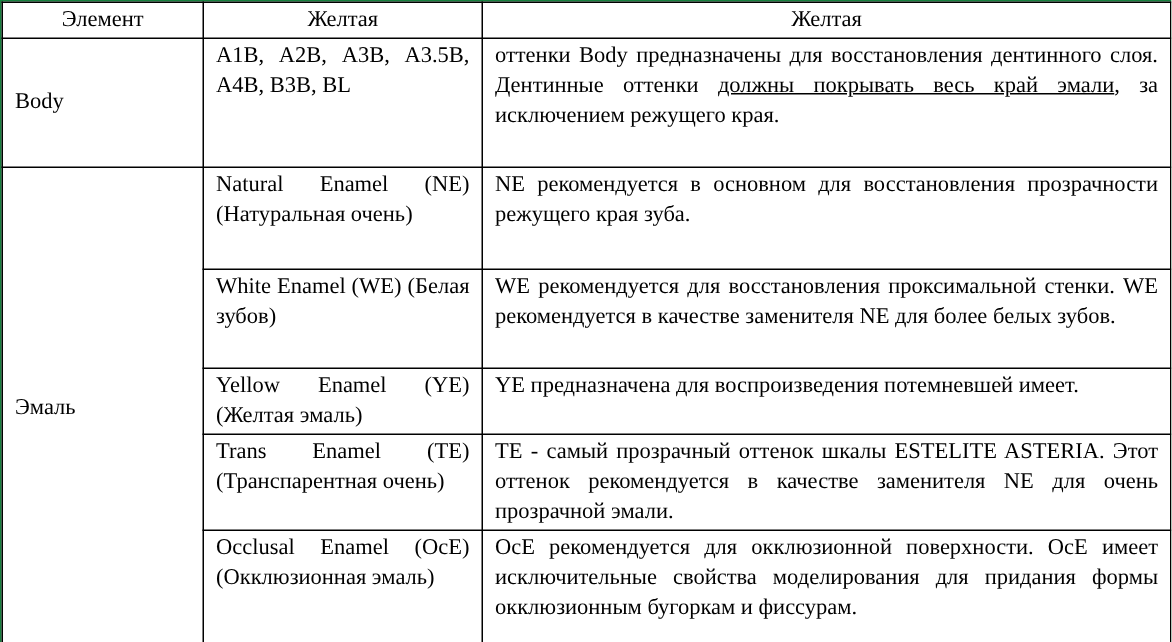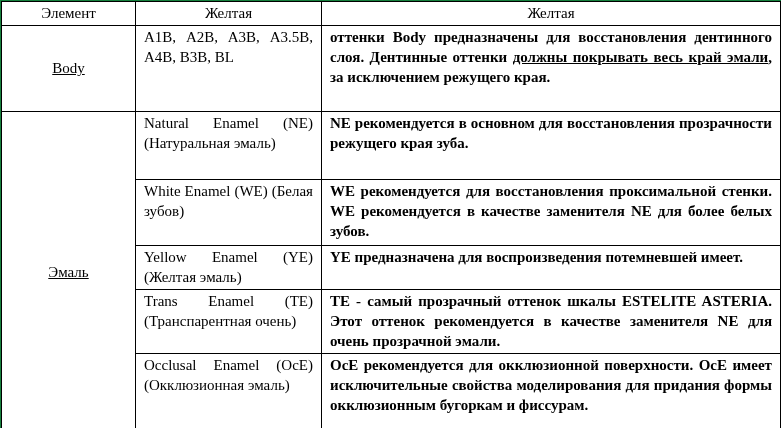--- a/index.html
+++ b/index.html
@@ -33,32 +33,30 @@
     box-sizing: border-box;
     overflow: hidden;
   }
   table.shade-table th {
     font-weight: normal;
     text-align: center;
     vertical-align: middle;
     height: 22px;
   }
   td.el {
-    text-align: center;
+    text-align: left;
     vertical-align: middle;
-    text-decoration: underline;
   }
   td.shade {
     text-align: justify;
     vertical-align: top;
   }
   td.tip {
     text-align: justify;
     vertical-align: top;
-    font-weight: bold;
   }
   .u {
     text-decoration: underline;
   }
   col.c-element { width: 134px; }
   col.c-shade   { width: 186px; }
   col.c-tips    { width: 459px; }
   tr.r-body { height: 86px; }
   tr.r-ne   { height: 68px; }
   tr.r-we   { height: 66px; }
@@ -84,21 +82,21 @@
       </tr>
     </thead>
     <tbody>
       <tr class="r-body">
         <td class="el">Body</td>
         <td class="shade">A1B, A2B, A3B, A3.5B, A4B, B3B, BL</td>
         <td class="tip"><span>оттенки Body предназначены для восстановления дентинного слоя. Дентинные оттенки </span><span class="u">должны покрывать весь край эмали</span><span>, за исключением режущего края.</span></td>
       </tr>
       <tr class="r-ne">
         <td class="el" rowspan="5">Эмаль</td>
-        <td class="shade">Natural Enamel (NE) (Натуральная эмаль)</td>
+        <td class="shade">Natural Enamel (NE) (Натуральная очень)</td>
         <td class="tip">NE рекомендуется в основном для восстановления прозрачности режущего края зуба.</td>
       </tr>
       <tr class="r-we">
         <td class="shade">White Enamel (WE) (Белая зубов)</td>
         <td class="tip">WE рекомендуется для восстановления проксимальной стенки. WE рекомендуется в качестве заменителя NE для более белых зубов.</td>
       </tr>
       <tr class="r-ye">
         <td class="shade">Yellow Enamel (YE) (Желтая эмаль)</td>
         <td class="tip">YE предназначена для воспроизведения потемневшей имеет.</td>
       </tr>

